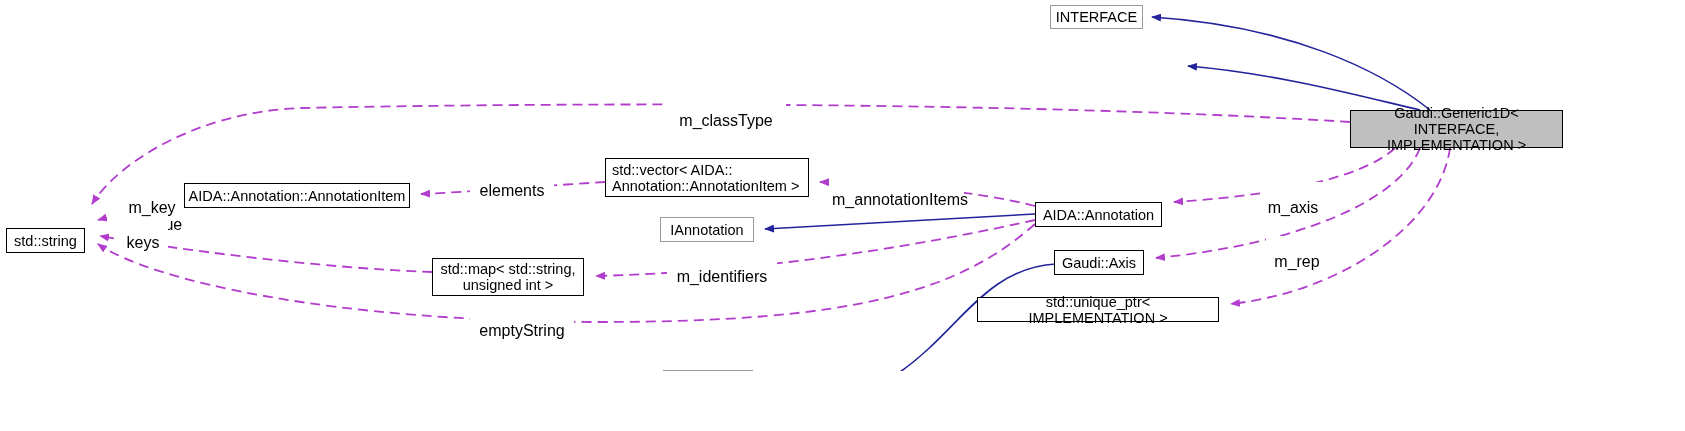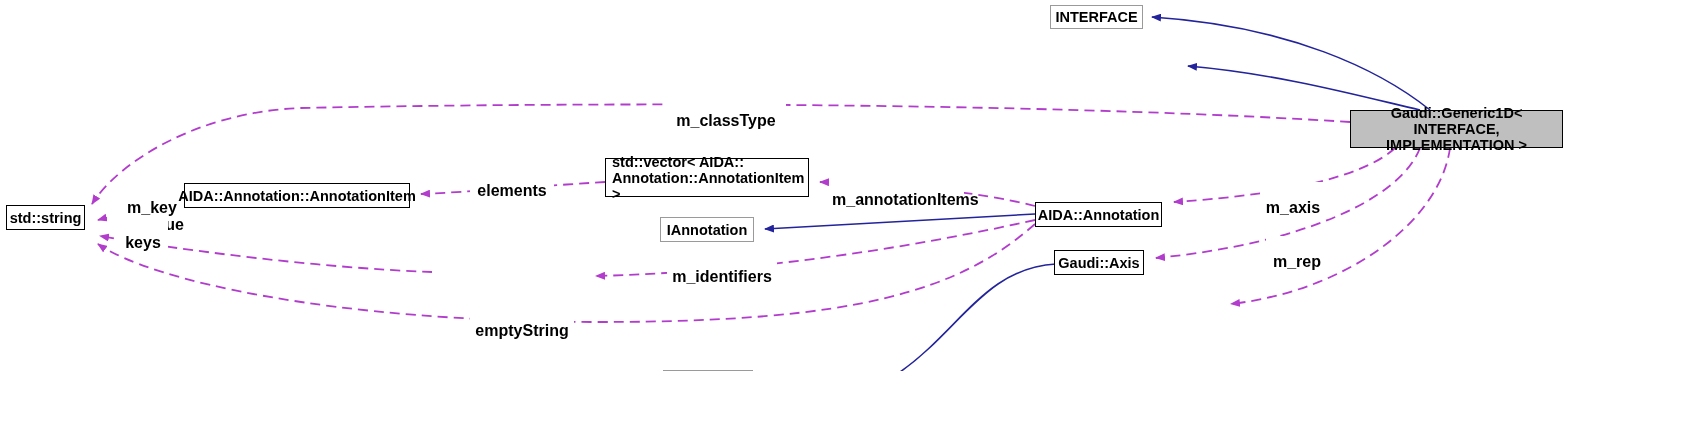--- a/index.html
+++ b/index.html
@@ -7,21 +7,20 @@
     padding: 0;
     background: #ffffff;
   }
   #canvas {
     position: relative;
     width: 1685px;
     height: 371px;
     background: #ffffff;
     font-family: "Liberation Sans", sans-serif;
     overflow: hidden;
-    font-weight: bold;
   }
   svg.edges {
     position: absolute;
     left: 0;
     top: 0;
     width: 1685px;
     height: 431px;
     pointer-events: none;
   }
   .node {
@@ -123,29 +122,36 @@
   </div>
 
   <div class="node gray-border" style="left:660px; top:217px; width:94px; height:25px;">
     <span>IAnnotation</span>
   </div>
 
   <div class="node" style="left:1035px; top:202px; width:127px; height:25px;">
     <span>AIDA::Annotation</span>
   </div>
 
-  <div class="node" style="left:6px; top:205px; width:79px; height:25px;align-items:center;">
+  <div class="node" style="left:6px; top:228px; width:79px; height:25px;align-items:center;">
     <span>std::string</span>
   </div>
 
+  <div class="node" style="left:432px; top:258px; width:152px; height:38px;">
+    <span>std::map&lt; std::string,
+unsigned int &gt;</span>
+  </div>
 
   <div class="node" style="left:1054px; top:250px; width:90px; height:25px;">
     <span>Gaudi::Axis</span>
   </div>
 
+  <div class="node" style="left:977px; top:297px; width:242px; height:25px;">
+    <span>std::unique_ptr&lt; IMPLEMENTATION &gt;</span>
+  </div>
 
   <div class="node gray-border" style="left:663px; top:370px; width:90px; height:25px;">
     <span>AIDA::IAxis</span>
   </div>
 
   <div class="edge-label" style="left:666px; top:95px; width:116px;">
     <span>m_classType</span>
   </div>
 
   <div class="edge-label" style="left:110px; top:182px; width:80px;">

